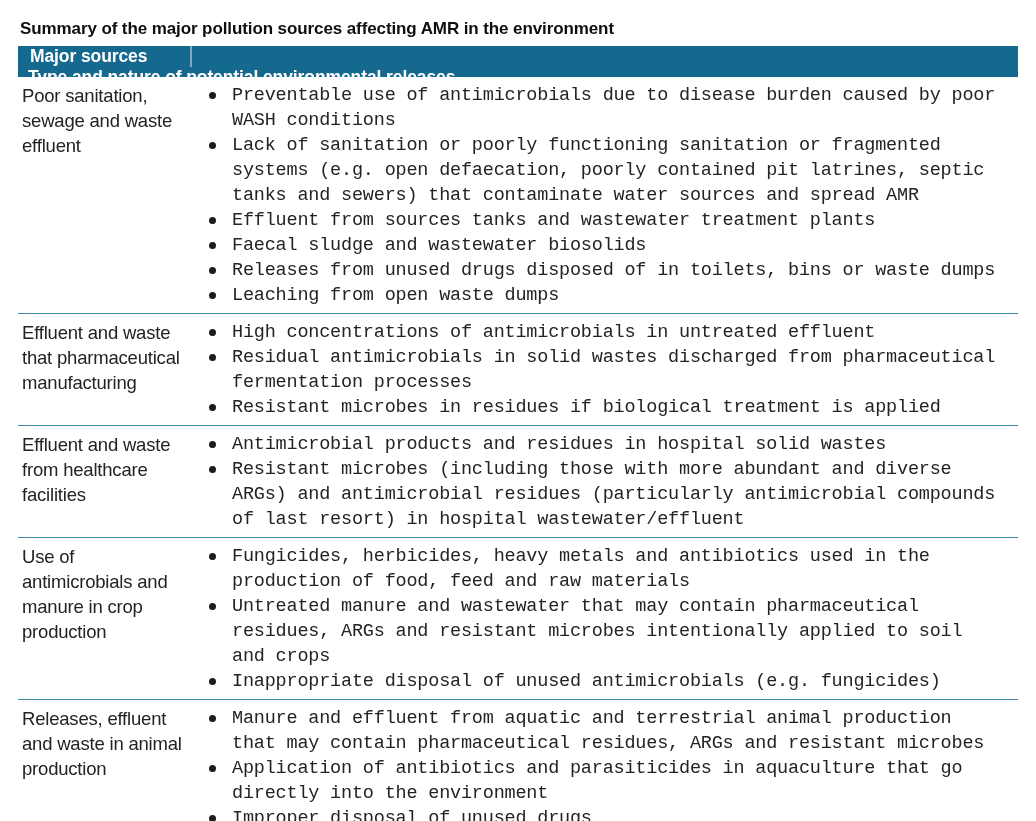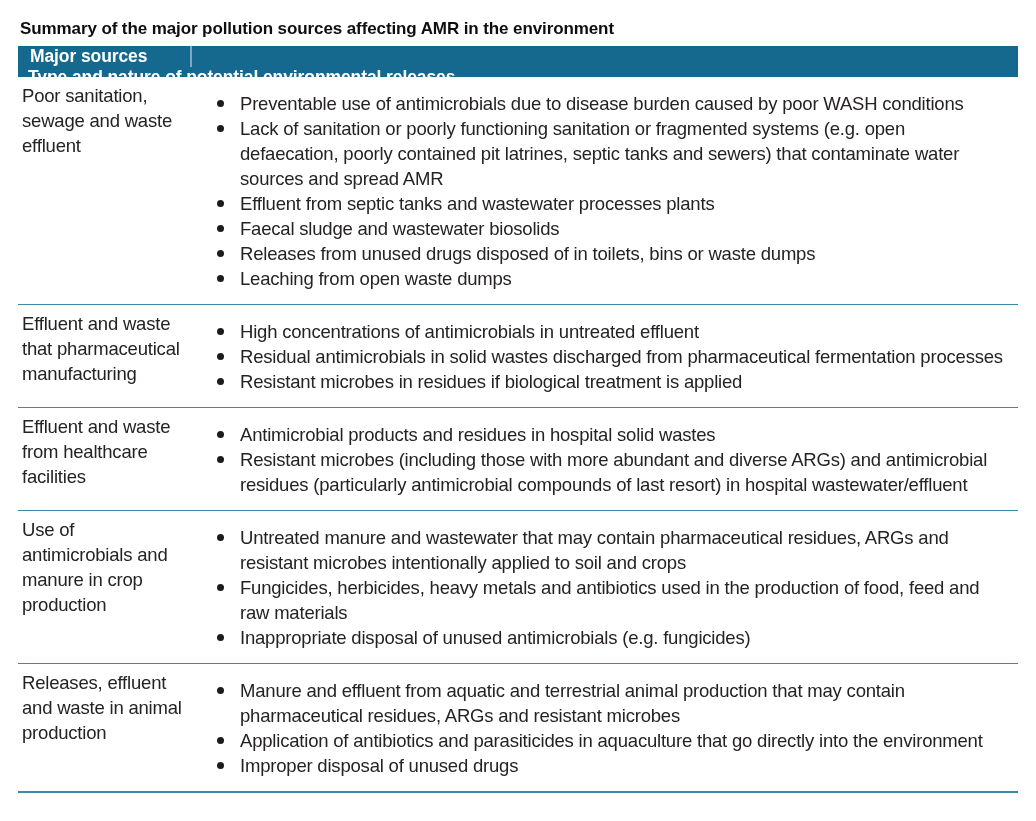--- a/index.html
+++ b/index.html
@@ -65,21 +65,21 @@
   .trow + .trow { border-top: 1.5px solid var(--row_divider); }
   .cell-source {
     width: 182px;
     flex: none;
     padding: 2px 14px 0 4px;
     font-size: 18.5px;
     line-height: 25px;
     letter-spacing: -0.2px;
   }
   .cell-items { flex: 1; padding-top: 2px; }
-  ul.bullets { margin: 8px; padding: 0; list-style: none; }
+  ul.bullets { margin: 0; padding: 0; list-style: none; font-family: Liberation Mono, monospace; }
   ul.bullets li {
     display: flex;
     font-size: 18.5px;
     line-height: 25px;
     letter-spacing: -0.2px;
   }
   .dot {
     flex: none;
     width: 7px; height: 7px;
     border-radius: 50%;
@@ -109,21 +109,21 @@
           <li>
               <span class="dot"></span>
               <span class="txt">Preventable use of antimicrobials due to disease burden caused by poor WASH conditions</span>
             </li>
           <li>
               <span class="dot"></span>
               <span class="txt">Lack of sanitation or poorly functioning sanitation or fragmented systems (e.g. open defaecation, poorly contained pit latrines, septic tanks and sewers) that contaminate water sources and spread AMR</span>
             </li>
           <li>
               <span class="dot"></span>
-              <span class="txt">Effluent from septic tanks and wastewater processes plants</span>
+              <span class="txt">Effluent from sources tanks and wastewater treatment plants</span>
             </li>
           <li>
               <span class="dot"></span>
               <span class="txt">Faecal sludge and wastewater biosolids</span>
             </li>
           <li>
               <span class="dot"></span>
               <span class="txt">Releases from unused drugs disposed of in toilets, bins or waste dumps</span>
             </li>
           <li>
@@ -169,25 +169,25 @@
         </ul>
       </div>
     </div>
 
     <div class="trow">
       <div class="cell-source">Use of antimicrobials and manure in crop production</div>
       <div class="cell-items">
         <ul class="bullets">
           <li>
               <span class="dot"></span>
+              <span class="txt">Fungicides, herbicides, heavy metals and antibiotics used in the production of food, feed and raw materials</span>
+            </li>
+          <li>
+              <span class="dot"></span>
               <span class="txt">Untreated manure and wastewater that may contain pharmaceutical residues, ARGs and resistant microbes intentionally applied to soil and crops</span>
-            </li>
-          <li>
-              <span class="dot"></span>
-              <span class="txt">Fungicides, herbicides, heavy metals and antibiotics used in the production of food, feed and raw materials</span>
             </li>
           <li>
               <span class="dot"></span>
               <span class="txt">Inappropriate disposal of unused antimicrobials (e.g. fungicides)</span>
             </li>
         </ul>
       </div>
     </div>
 
     <div class="trow">

